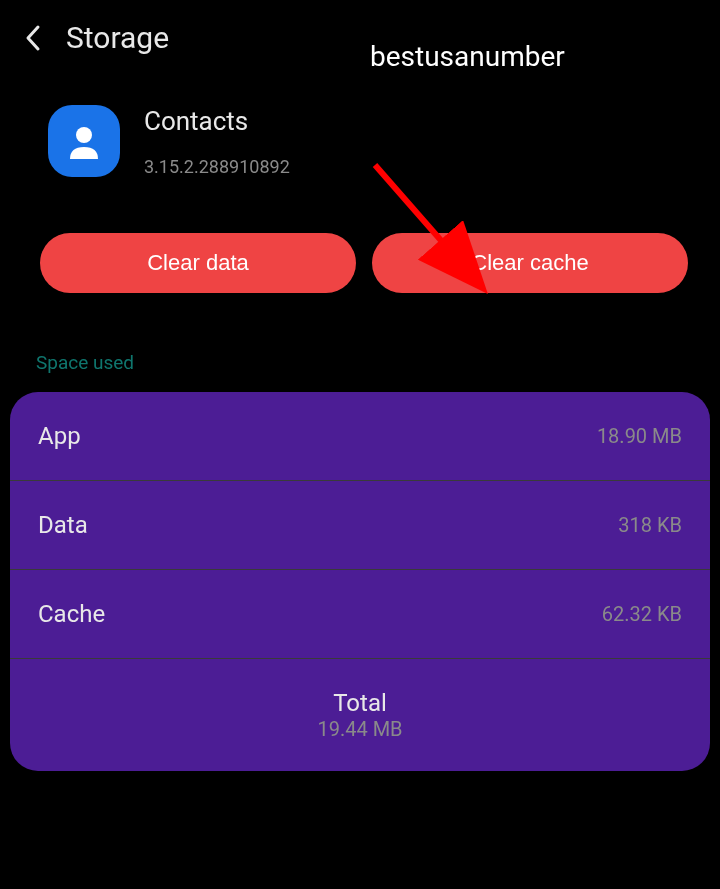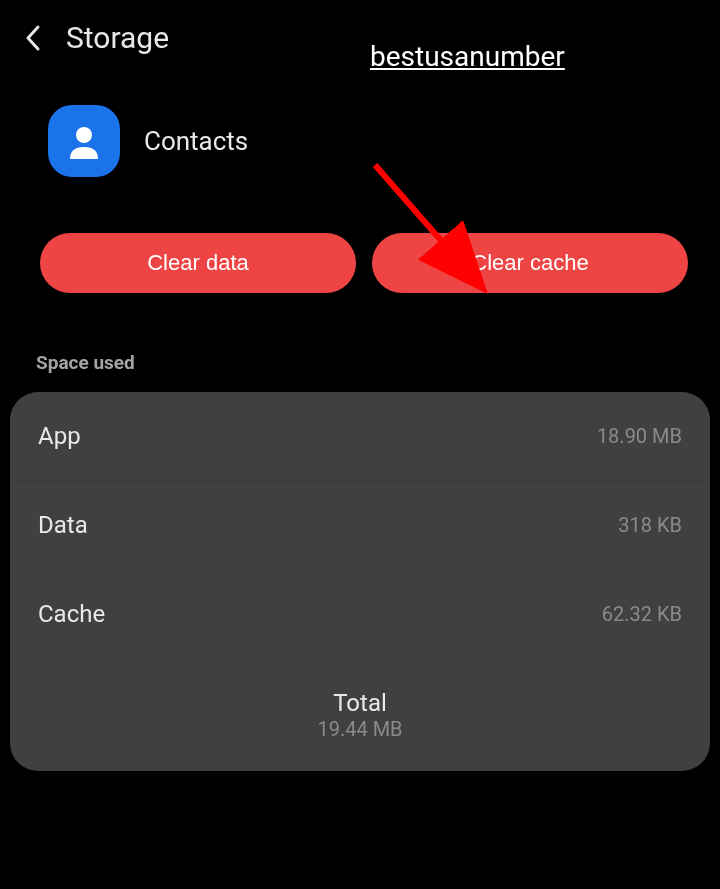--- a/index.html
+++ b/index.html
@@ -35,21 +35,20 @@
       font-weight: 400;
       color: #e8e8e8;
     }
     .watermark {
       position: absolute;
       top: 40px;
       left: 370px;
       font-size: 28px;
       color: #ffffff;
       font-weight: 400;
-      text-decoration: underline;
     }
     .app-info {
       display: flex;
       align-items: center;
       padding: 30px 48px 20px 48px;
       gap: 24px;
     }
     .app-icon {
       width: 72px;
       height: 72px;
@@ -87,27 +86,27 @@
       color: #ffffff;
       font-size: 22px;
       font-weight: 500;
       cursor: pointer;
       display: flex;
       align-items: center;
       justify-content: center;
     }
     .section-title {
       font-size: 19px;
-      color: #a3a3a3;
+      color: #0f766e;
       padding: 34px 36px 18px 36px;
-      font-weight: 700;
+      font-weight: 400;
     }
     .list-panel {
       margin: 0 10px;
-      background: #404040;
+      background: #4c1d95;
       border-radius: 28px;
       overflow: hidden;
     }
     .list-row {
       display: flex;
       justify-content: space-between;
       align-items: center;
       padding: 30px 28px;
       border-bottom: 1px solid #3a3a3a;
     }
@@ -148,20 +147,21 @@
 
 <div class="app-info">
   <div class="app-icon">
     <svg width="40" height="40" viewBox="0 0 40 40">
       <circle cx="20" cy="14" r="8" fill="#ffffff"></circle>
       <path d="M 6 38 Q 6 26 20 26 Q 34 26 34 38 Z" fill="#ffffff"></path>
     </svg>
   </div>
   <div class="app-details">
     <div class="app-name">Contacts</div>
+    <div class="app-version">3.15.2.288910892</div>
   </div>
 </div>
 
 <div class="action-buttons">
   <button class="action-button">Clear data</button>
   <button class="action-button">Clear cache</button>
 </div>
 
 <div class="section-title">Space used</div>
 

